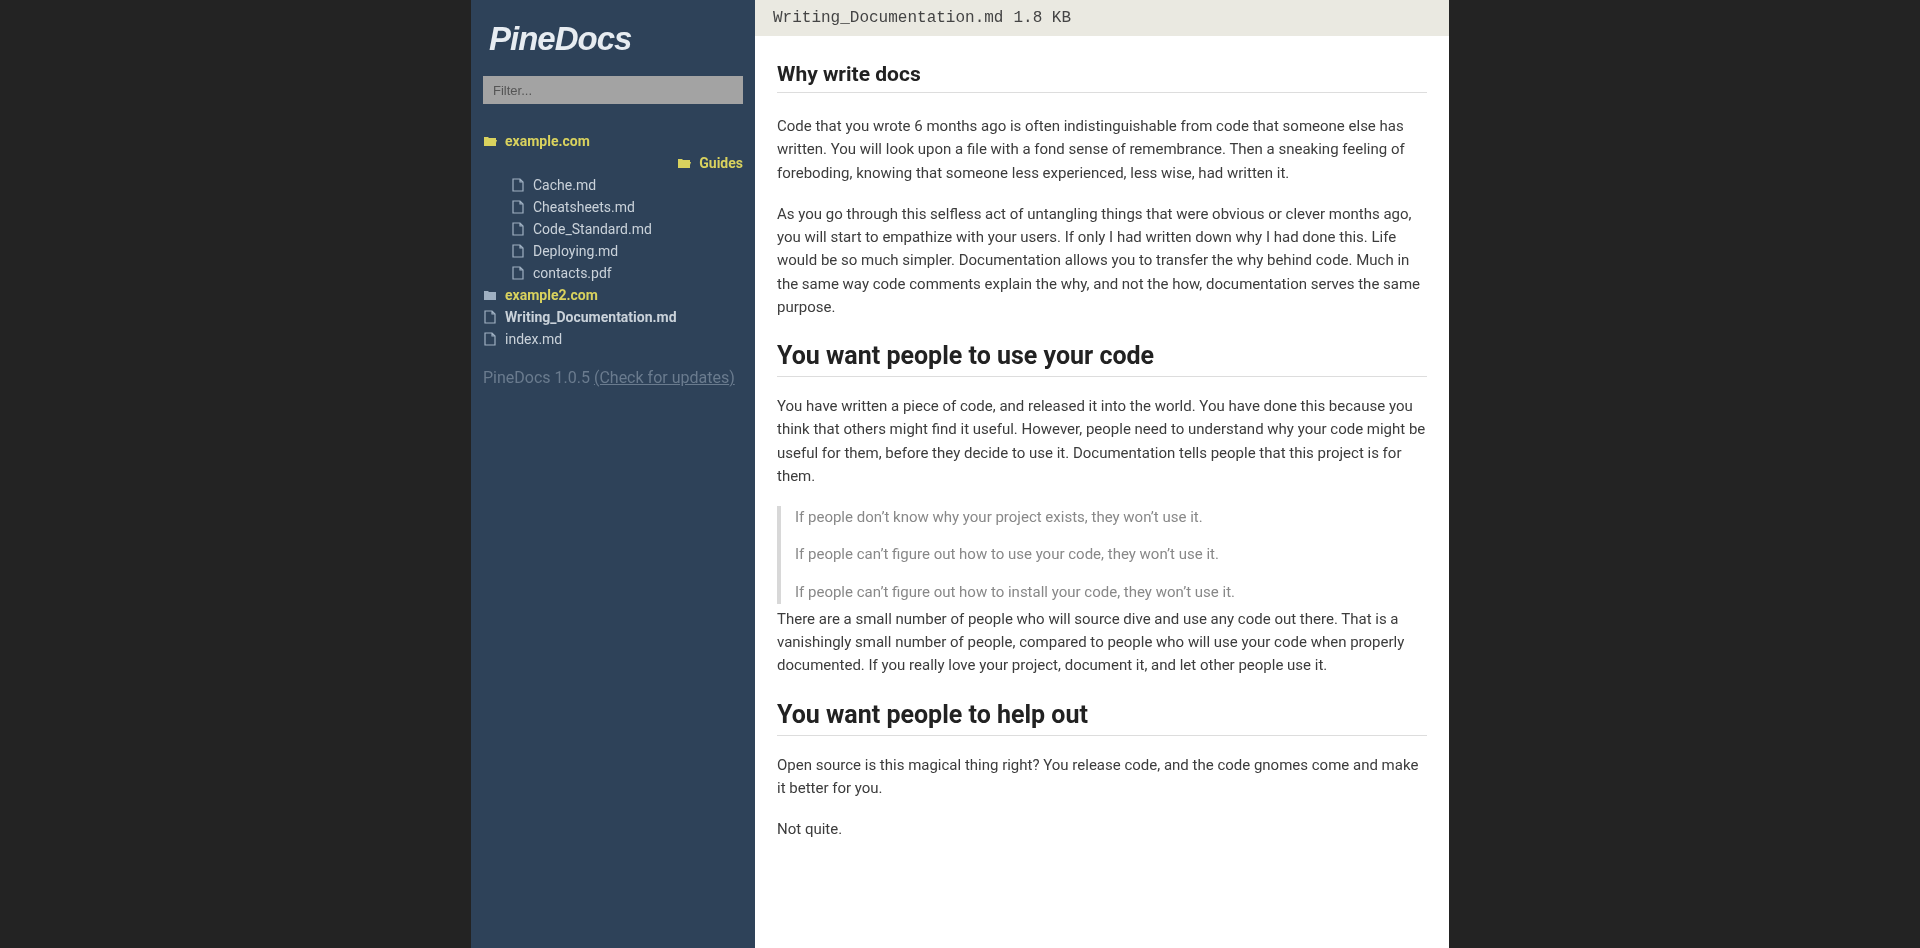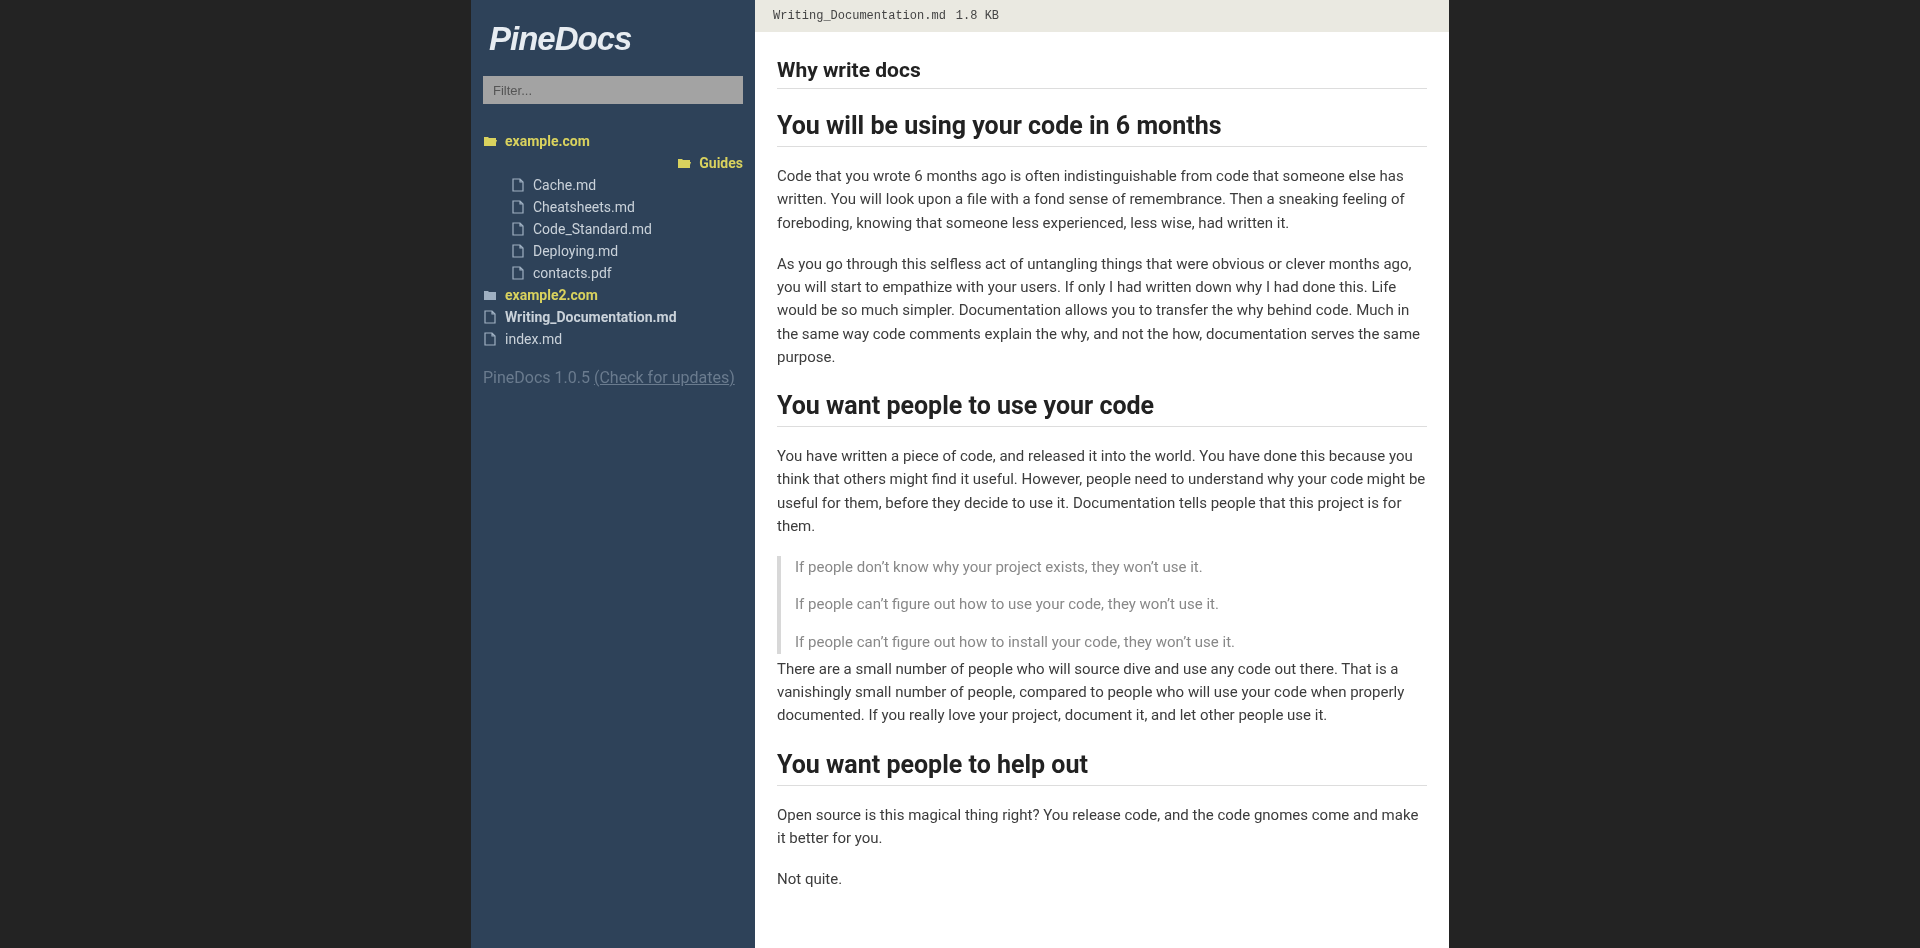--- a/index.html
+++ b/index.html
@@ -70,21 +70,21 @@
   flex: 1;
   display: flex;
   flex-direction: column;
   height: 100%;
   position: relative;
 }
 .file-header {
   background: #eae9e1;
   padding: 9px 18px;
   font-family: "Courier New", monospace;
-  font-size: 12px;
+  font-size: 16px;
   color: #444;
   flex-shrink: 0;
 }
 .file-header .size { margin-left: 10px; }
 .content {
   flex: 1;
   overflow-y: scroll;
   padding: 26px 22px 40px 22px;
   color: #333;
 }
@@ -224,21 +224,20 @@
       <span>PineDocs 1.0.5 </span><a>(Check for updates)</a>
     </div>
   </aside>
 
   <main class="main">
     <div class="file-header">
       <span>Writing_Documentation.md</span><span class="size">1.8 KB</span>
     </div>
     <div class="content">
       <h1>Why write docs</h1>
-      <h2>You will be using your code in 6 months</h2>
       <p>Code that you wrote 6 months ago is often indistinguishable from code that someone else has written. You will look upon a file with a fond sense of remembrance. Then a sneaking feeling of foreboding, knowing that someone less experienced, less wise, had written it.</p>
       <p>As you go through this selfless act of untangling things that were obvious or clever months ago, you will start to empathize with your users. If only I had written down why I had done this. Life would be so much simpler. Documentation allows you to transfer the why behind code. Much in the same way code comments explain the why, and not the how, documentation serves the same purpose.</p>
       <h2>You want people to use your code</h2>
       <p>You have written a piece of code, and released it into the world. You have done this because you think that others might find it useful. However, people need to understand why your code might be useful for them, before they decide to use it. Documentation tells people that this project is for them.</p>
       <blockquote>
         <p>If people don’t know why your project exists, they won’t use it.</p>
         <p>If people can’t figure out how to use your code, they won’t use it.</p>
         <p>If people can’t figure out how to install your code, they won’t use it.</p>
       </blockquote>
       <p>There are a small number of people who will source dive and use any code out there. That is a vanishingly small number of people, compared to people who will use your code when properly documented. If you really love your project, document it, and let other people use it.</p>

